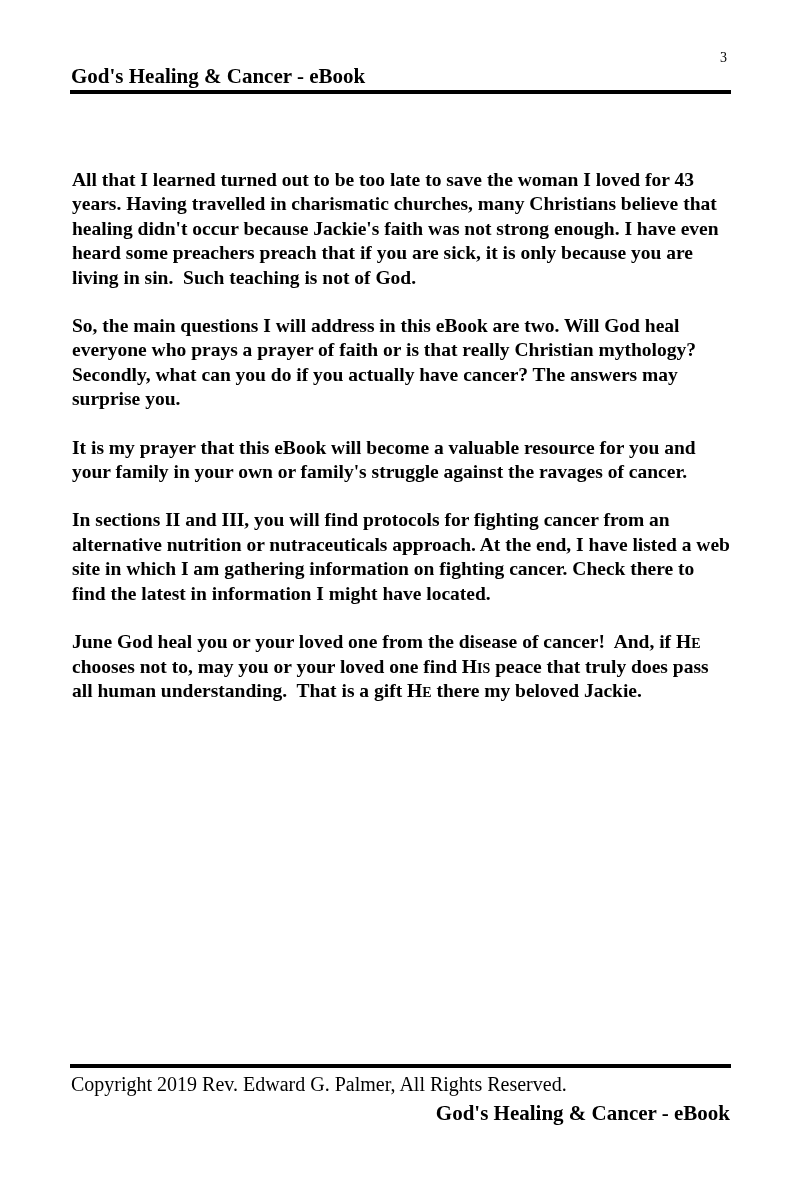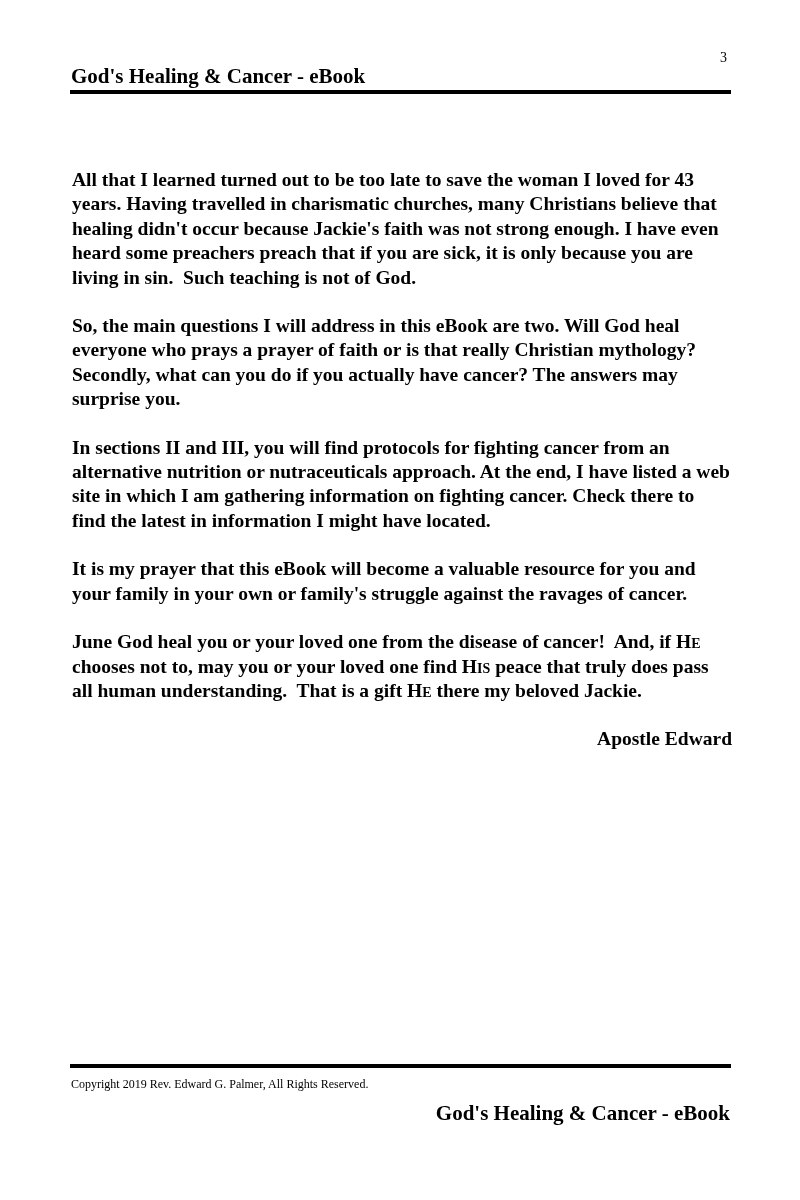--- a/index.html
+++ b/index.html
@@ -57,21 +57,21 @@
   .sc {
     font-variant: small-caps;
   }
   .signature {
     text-align: right;
   }
   .copyright {
     position: absolute;
     top: 1075px;
     left: 71px;
-    font-size: 12px;
+    font-size: 20px;
     line-height: 19px;
   }
   .footer-title {
     position: absolute;
     top: 1101px;
     right: 70px;
     font-size: 21px;
     font-weight: bold;
     line-height: 25px;
     white-space: nowrap;
@@ -86,27 +86,26 @@
 
   <div class="header-title">God's Healing &amp; Cancer - eBook</div>
 
   <div class="rule header-rule"></div>
 
   <div class="content">
     <p>All that I learned turned out to be too late to save the woman I loved for 43 years. Having travelled in charismatic churches, many Christians believe that healing didn't occur because Jackie's faith was not strong enough. I have even heard some preachers preach that if you are sick, it is only because you are living in sin.  Such teaching is not of God.</p>
 
     <p>So, the main questions I will address in this eBook are two. Will God heal everyone who prays a prayer of faith or is that really Christian mythology? Secondly, what can you do if you actually have cancer? The answers may surprise you.</p>
 
+    <p>It is my prayer that this eBook will become a valuable resource for you and your family in your own or family's struggle against the ravages of cancer.</p>
+
     <p>In sections II and III, you will find protocols for fighting cancer from an alternative nutrition or nutraceuticals approach. At the end, I have listed a web site in which I am gathering information on fighting cancer. Check there to find the latest in information I might have located.</p>
-
-    <p>It is my prayer that this eBook will become a valuable resource for you and your family in your own or family's struggle against the ravages of cancer.</p>
 
     <p><span>June God heal you or your loved one from the disease of cancer!  And, if </span><span class="sc">He</span><span> chooses not to, may you or your loved one find </span><span class="sc">His</span><span> peace that truly does pass all human understanding.  That is a gift </span><span class="sc">He</span><span> there my beloved Jackie.</span></p>
 
-    <p class="signature">Apostle Edward</p>
   </div>
 
   <div class="rule footer-rule"></div>
 
   <div class="copyright">Copyright 2019 Rev. Edward G. Palmer, All Rights Reserved.</div>
 
   <div class="footer-title">God's Healing &amp; Cancer - eBook</div>
 
 </div>
 

